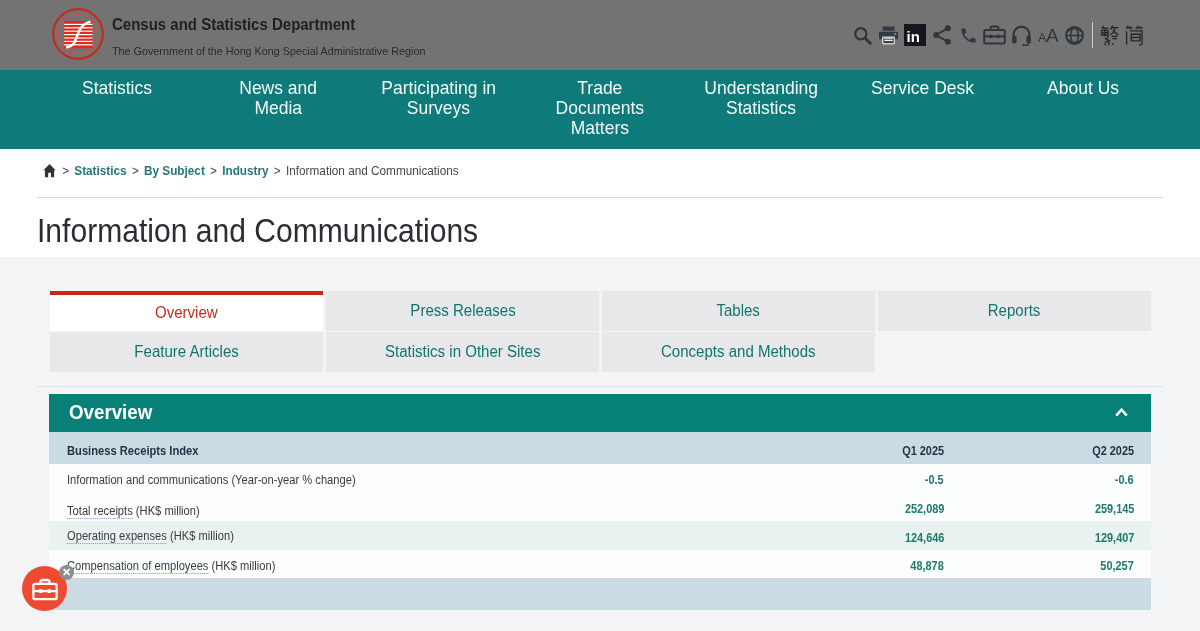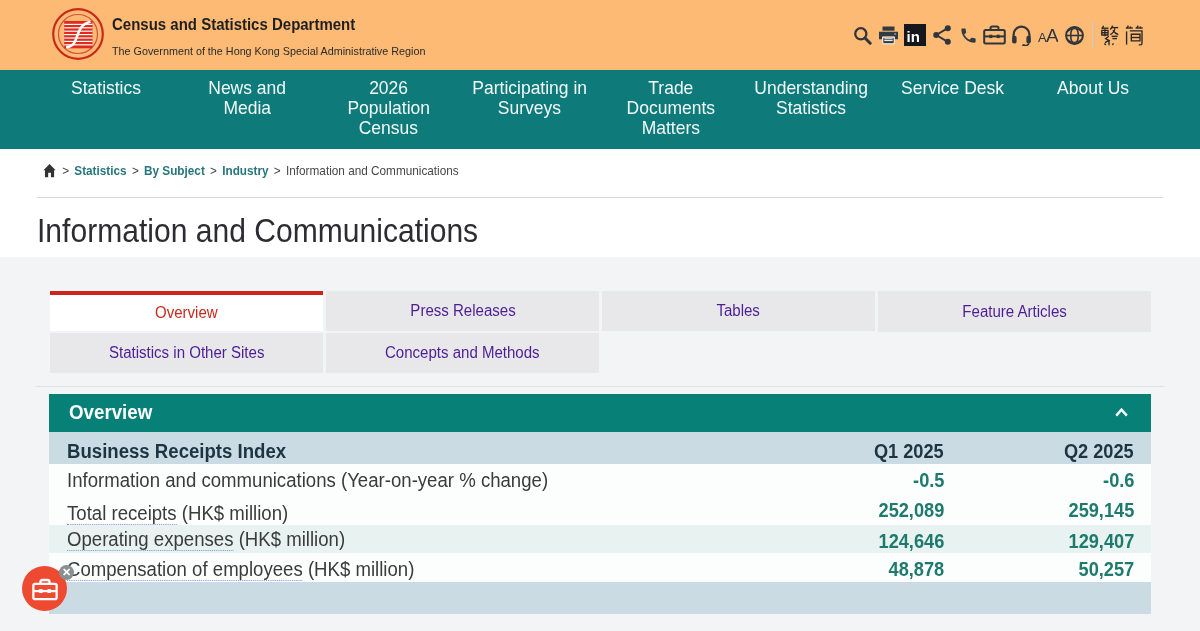--- a/index.html
+++ b/index.html
@@ -2,21 +2,21 @@
 <html><head>
 <meta charset="utf-8">
 <style>
   * { margin:0; padding:0; box-sizing:border-box; }
   html,body { width:1200px; height:631px; overflow:hidden; }
   body { font-family:"Liberation Sans", sans-serif; background:#fff; position:relative; }
   .sx { display:inline-block; transform:scaleX(0.93); transform-origin:0 50%; white-space:pre; }
   .sxr { display:inline-block; transform:scaleX(0.91); transform-origin:100% 50%; white-space:pre; }
   .sxc { display:inline-block; transform:scaleX(0.94); transform-origin:50% 50%; white-space:pre; }
   
-  .header { position:relative; height:70px; background:#fdba74;padding-left:45px; }
+  .header { position:relative; height:70px; background:#737373;padding-left:45px; }
   .logo { position:absolute; left:52px; top:8px; }
   .brand { position:absolute; left:112px; top:17px; }
   .brand .t1 { font-size:16px; font-weight:bold; color:#1f1f1f; line-height:15px; }
   .brand .t1 .sx { transform:scaleX(0.937); }
   .brand .t2 { font-size:11px; color:#2a2a2a; margin-top:13px; }
   .brand .t2 .sx { transform:scaleX(0.98); }
   .hicons { position:absolute; left:849px; top:0; height:70px; display:flex; align-items:center; }
   .hicons svg { display:block; margin:0 auto; }
   .hicons .ic { width:26.5px; display:flex; justify-content:center; }
   .hicons .divider { width:1px; height:26px; background:#c9cdd0; margin:0 4px; }
@@ -29,31 +29,31 @@
   
   .white-sec { background:#fff; height:108px; position:relative; }
   .bc { position:absolute; left:43px; top:163px; font-size:13.5px; color:#474747; display:flex; align-items:center; gap:6px; transform:scaleX(0.872); transform-origin:0 50%; }
   .bc a { color:#26767b; font-weight:bold; text-decoration:none; }
   .bc .sep { color:#444; }
   .rule { position:absolute; left:37px; right:37px; border-top:1px solid #d8dadc; }
   h1 { position:absolute; left:36.5px; font-size:32.5px; font-weight:normal; color:#2c2c33; transform:scaleX(0.925); transform-origin:0 50%; white-space:pre; }
   
   .content { background:#f2f4f5; height:374px; position:relative; }
   .tabs { position:absolute; left:50px; top:34.3px; width:1101px; display:grid; grid-template-columns:1fr 1fr 1fr 1fr; grid-column-gap:2.5px; grid-row-gap:1px; }
-  .tab { height:40.5px; background:#e8e8ea; display:flex; align-items:center; justify-content:center; font-size:16px; color:#4c1d95; }
+  .tab { height:40.5px; background:#e8e8ea; display:flex; align-items:center; justify-content:center; font-size:16px; color:#0f766e; }
   .tab.r1 { height:39.5px; margin-top:0; }
   .tab.active { background:#fff; border-top:4px solid #cb2418; color:#c62b1d; margin-top:0; height:39.5px; }
   .tab.empty { background:transparent; }
   .secline { position:absolute; left:36px; width:1128px; top:128.5px; border-top:1px solid #e0e2e3; }
   .panel { position:absolute; left:49px; top:136.5px; width:1102px; }
   .pheader { height:38px; background:#078077; color:#fff; display:flex; align-items:center; position:relative; }
   .pheader .ptitle { font-size:19.5px; font-weight:bold; margin-left:19.5px; transform:scaleX(0.96); }
   .pheader svg.chev { position:absolute; right:23.5px; top:14.5px; }
   table.data { width:100%; border-collapse:collapse; table-layout:fixed; }
-  table.data td { vertical-align:middle; font-size:20px;margin-top:23px; }
+  table.data td { vertical-align:middle; font-size:12px;margin-top:23px; }
   td.lbl { padding-left:18px; padding-right:10px; }
   td.val { text-align:right; padding-right:17px; width:190px; }
   tr.wrow td.val, tr.crow td.val { padding-top:5px; }
   tr.hrow { background:#cbdbe4; }
   tr.hrow td { font-weight:bold; color:#1c3542; }
   tr.wrow { background:#fcfdfd; }
   tr.crow { background:#e7f2f1; }
   tr.wrow td, tr.crow td { color:#3b3b3b; }
   table.data td.num { color:#1e7a6d !important; font-weight:bold; }
   a.dlink { color:#3b3b3b; text-decoration:none; border-bottom:1.5px dotted #8090d0; }
@@ -191,21 +191,20 @@
           <path d="M7.3 12.5 H16"></path>
         </svg>
       </span>
     </div>
   </div>
 
   <div class="nav">
     <div class="nav-inner">
       <a><span class="sxc">Statistics</span></a>
       <a><span class="sxc">News and</span><br><span class="sxc">Media</span></a>
-      <a><span class="sxc">2026</span><br><span class="sxc">Population</span><br><span class="sxc">Census</span></a>
       <a><span class="sxc">Participating in</span><br><span class="sxc">Surveys</span></a>
       <a><span class="sxc">Trade</span><br><span class="sxc">Documents</span><br><span class="sxc">Matters</span></a>
       <a><span class="sxc">Understanding</span><br><span class="sxc">Statistics</span></a>
       <a><span class="sxc">Service Desk</span></a>
       <a><span class="sxc">About Us</span></a>
     </div>
   </div>
 
   <div class="white-sec">
     <div class="bc" style="top:14px; left:43px;">
@@ -229,20 +228,23 @@
     <div class="tabs">
       <div class="tab active">
         <span class="sxc">Overview</span>
       </div>
       <div class="tab r1">
         <span class="sxc">Press Releases</span>
       </div>
       <div class="tab r1">
         <span class="sxc">Tables</span>
       </div>
+      <div class="tab r1">
+        <span class="sxc">Reports</span>
+      </div>
       <div class="tab">
         <span class="sxc">Feature Articles</span>
       </div>
       <div class="tab">
         <span class="sxc">Statistics in Other Sites</span>
       </div>
       <div class="tab">
         <span class="sxc">Concepts and Methods</span>
       </div>
       <div class="tab empty"></div>

